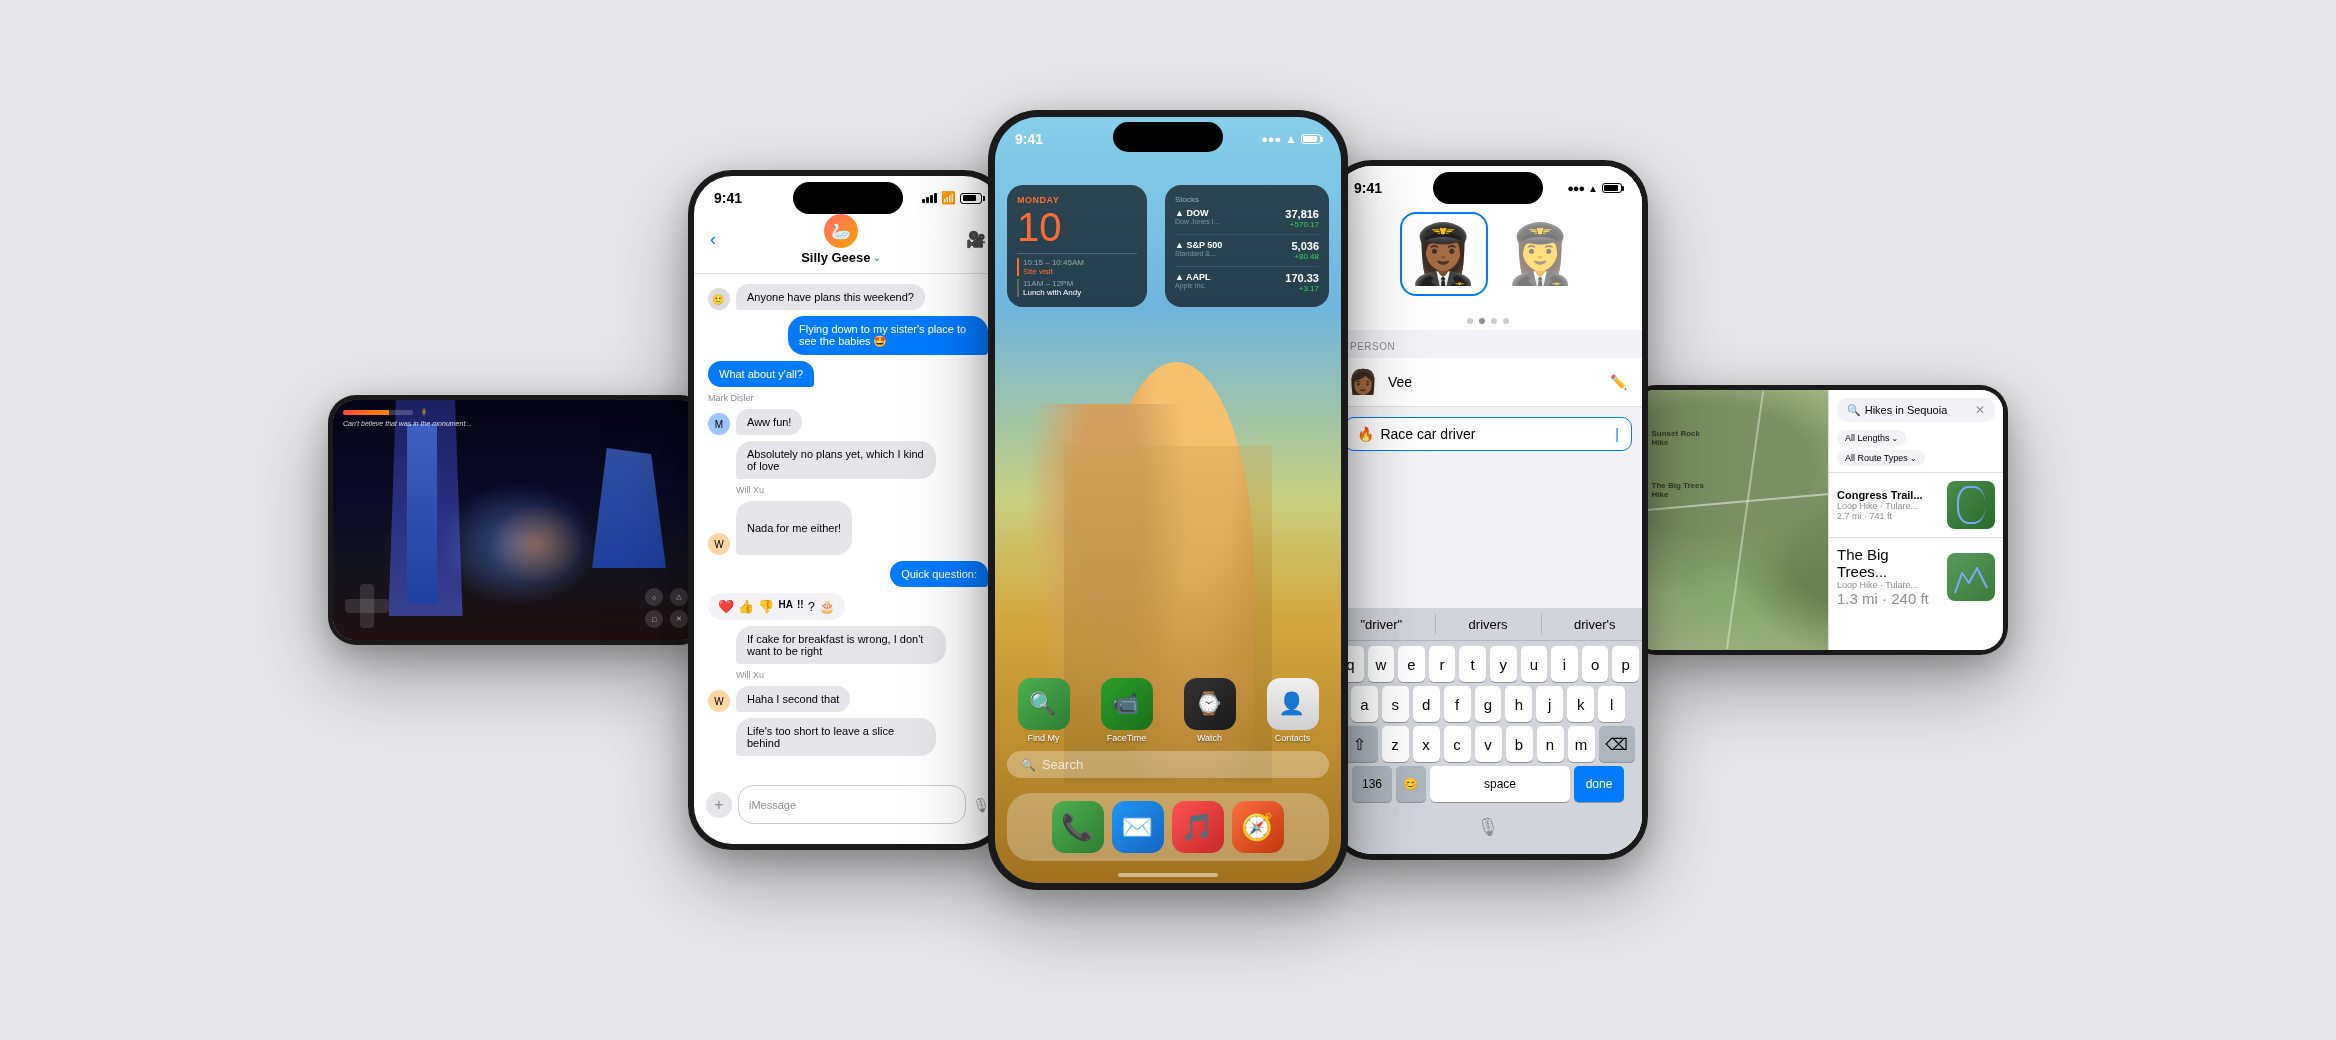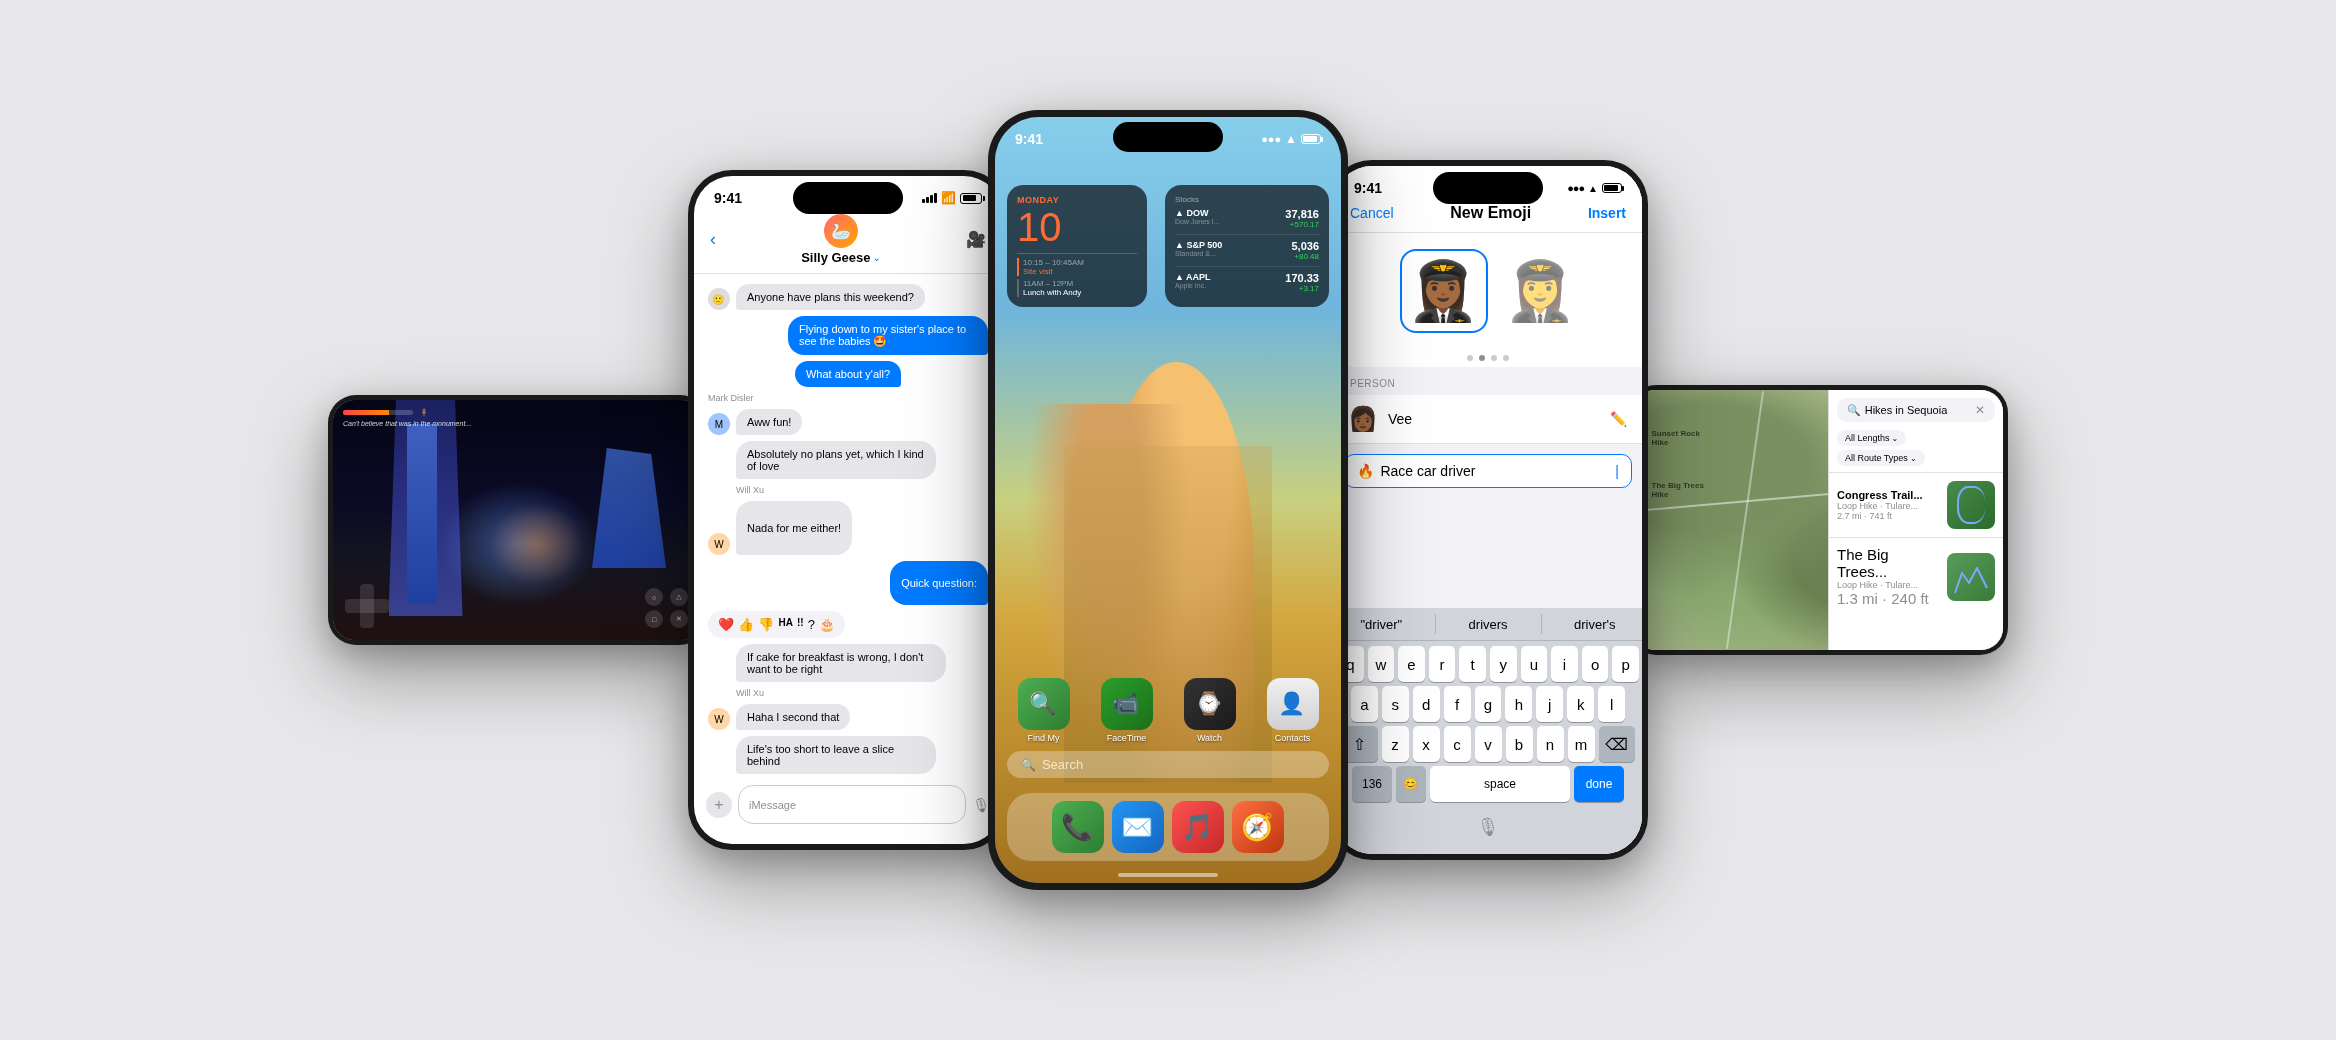--- a/index.html
+++ b/index.html
@@ -250,21 +250,21 @@
 
           <div style="display:flex;align-items:flex-end;gap:6px">
             <div style="width:22px;height:22px;background:#ddd;border-radius:50%;display:flex;align-items:center;justify-content:center;font-size:10px;flex-shrink:0">🙂</div>
             <div style="background:#e5e5ea;padding:7px 11px;border-radius:16px;border-bottom-left-radius:4px;font-size:11px;color:#000;max-width:200px">Anyone have plans this weekend?</div>
           </div>
 
           <div style="display:flex;justify-content:flex-end">
             <div style="background:#007aff;padding:7px 11px;border-radius:16px;border-bottom-right-radius:4px;font-size:11px;color:#fff;max-width:200px">Flying down to my sister's place to see the babies 🤩</div>
           </div>
 
-          <div style="display:flex;justify-content:center">
+          <div style="display:flex;justify-content:flex-start">
             <div style="background:#007aff;padding:7px 11px;border-radius:16px;border-bottom-right-radius:4px;font-size:11px;color:#fff">What about y'all?</div>
           </div>
 
           <div style="font-size:9px;color:#8e8e93;">Mark Disler</div>
           <div style="display:flex;align-items:flex-end;gap:6px">
             <div style="width:22px;height:22px;background:#a0c4ff;border-radius:50%;display:flex;align-items:center;justify-content:center;font-size:10px;flex-shrink:0">M</div>
             <div style="background:#e5e5ea;padding:7px 11px;border-radius:16px;border-bottom-left-radius:4px;font-size:11px;color:#000">Aww fun!</div>
           </div>
 
           <div style="display:flex;align-items:flex-end;gap:6px">
@@ -272,21 +272,21 @@
             <div style="background:#e5e5ea;padding:7px 11px;border-radius:16px;border-bottom-left-radius:4px;font-size:11px;color:#000;max-width:200px">Absolutely no plans yet, which I kind of love</div>
           </div>
 
           <div style="font-size:9px;color:#8e8e93;margin-left:28px">Will Xu</div>
           <div style="display:flex;align-items:flex-end;gap:6px">
             <div style="width:22px;height:22px;background:#ffd6a5;border-radius:50%;display:flex;align-items:center;justify-content:center;font-size:10px;flex-shrink:0">W</div>
             <div style="background:#e5e5ea;padding:21px 11px;border-radius:16px;border-bottom-left-radius:4px;font-size:11px;color:#000">Nada for me either!</div>
           </div>
 
           <div style="display:flex;justify-content:flex-end">
-            <div style="background:#007aff;padding:16px 11px;border-radius:16px;border-bottom-right-radius:4px;font-size:11px;color:#fff">Quick question:</div>
+            <div style="background:#007aff;padding:7px 11px;border-radius:16px;border-bottom-right-radius:4px;font-size:11px;color:#fff">Quick question:</div>
           </div>
 
           <div style="display:flex;gap:4px;padding:6px 10px;background:#f2f2f7;border-radius:20px;width:fit-content;font-size:13px">
             <span>❤️</span>
             <span>👍</span>
             <span>👎</span>
             <span style="font-size:10px;font-weight:700">HA</span>
             <span style="font-size:10px;font-weight:700">!!</span>
             <span>?</span>
             <span>🎂</span>
@@ -449,25 +449,20 @@
           <div style="display:flex;gap:4px;align-items:center;color:#000">
             <span style="font-size:11px;letter-spacing:-1px">●●●</span>
             <span style="font-size:10px">▲</span>
             <div style="width:20px;height:10px;border:1.5px solid #000;border-radius:3px;display:flex;align-items:center;padding:1px;position:relative">
               <div style="width:85%;height:100%;background:#000;border-radius:1px"></div>
               <div style="width:2px;height:5px;background:#000;position:absolute;right:-3px;border-radius:0 1px 1px 0"></div>
             </div>
           </div>
         </div>
 
-        <div style="display:flex;justify-content:space-between;align-items:center;padding:8px 16px 10px;background:#fff;border-bottom:0.5px solid #e0e0e0">
-          <span style="color:#007aff;font-size:14px">Cancel</span>
-          <span style="font-size:16px;font-weight:600">New Emoji</span>
-          <span style="color:#007aff;font-size:14px;font-weight:600">Insert</span>
-        </div>
 
         <div style="background:#fff;display:flex;justify-content:center;align-items:center;padding:16px 20px;gap:16px">
           <div style="border:2px solid #007aff;border-radius:16px;padding:6px;display:flex;align-items:center;justify-content:center">
             <span style="font-size:58px">👩🏾‍✈️</span>
           </div>
           <div style="display:flex;align-items:center;justify-content:center;opacity:0.6">
             <span style="font-size:58px">👩‍✈️</span>
           </div>
         </div>
 

